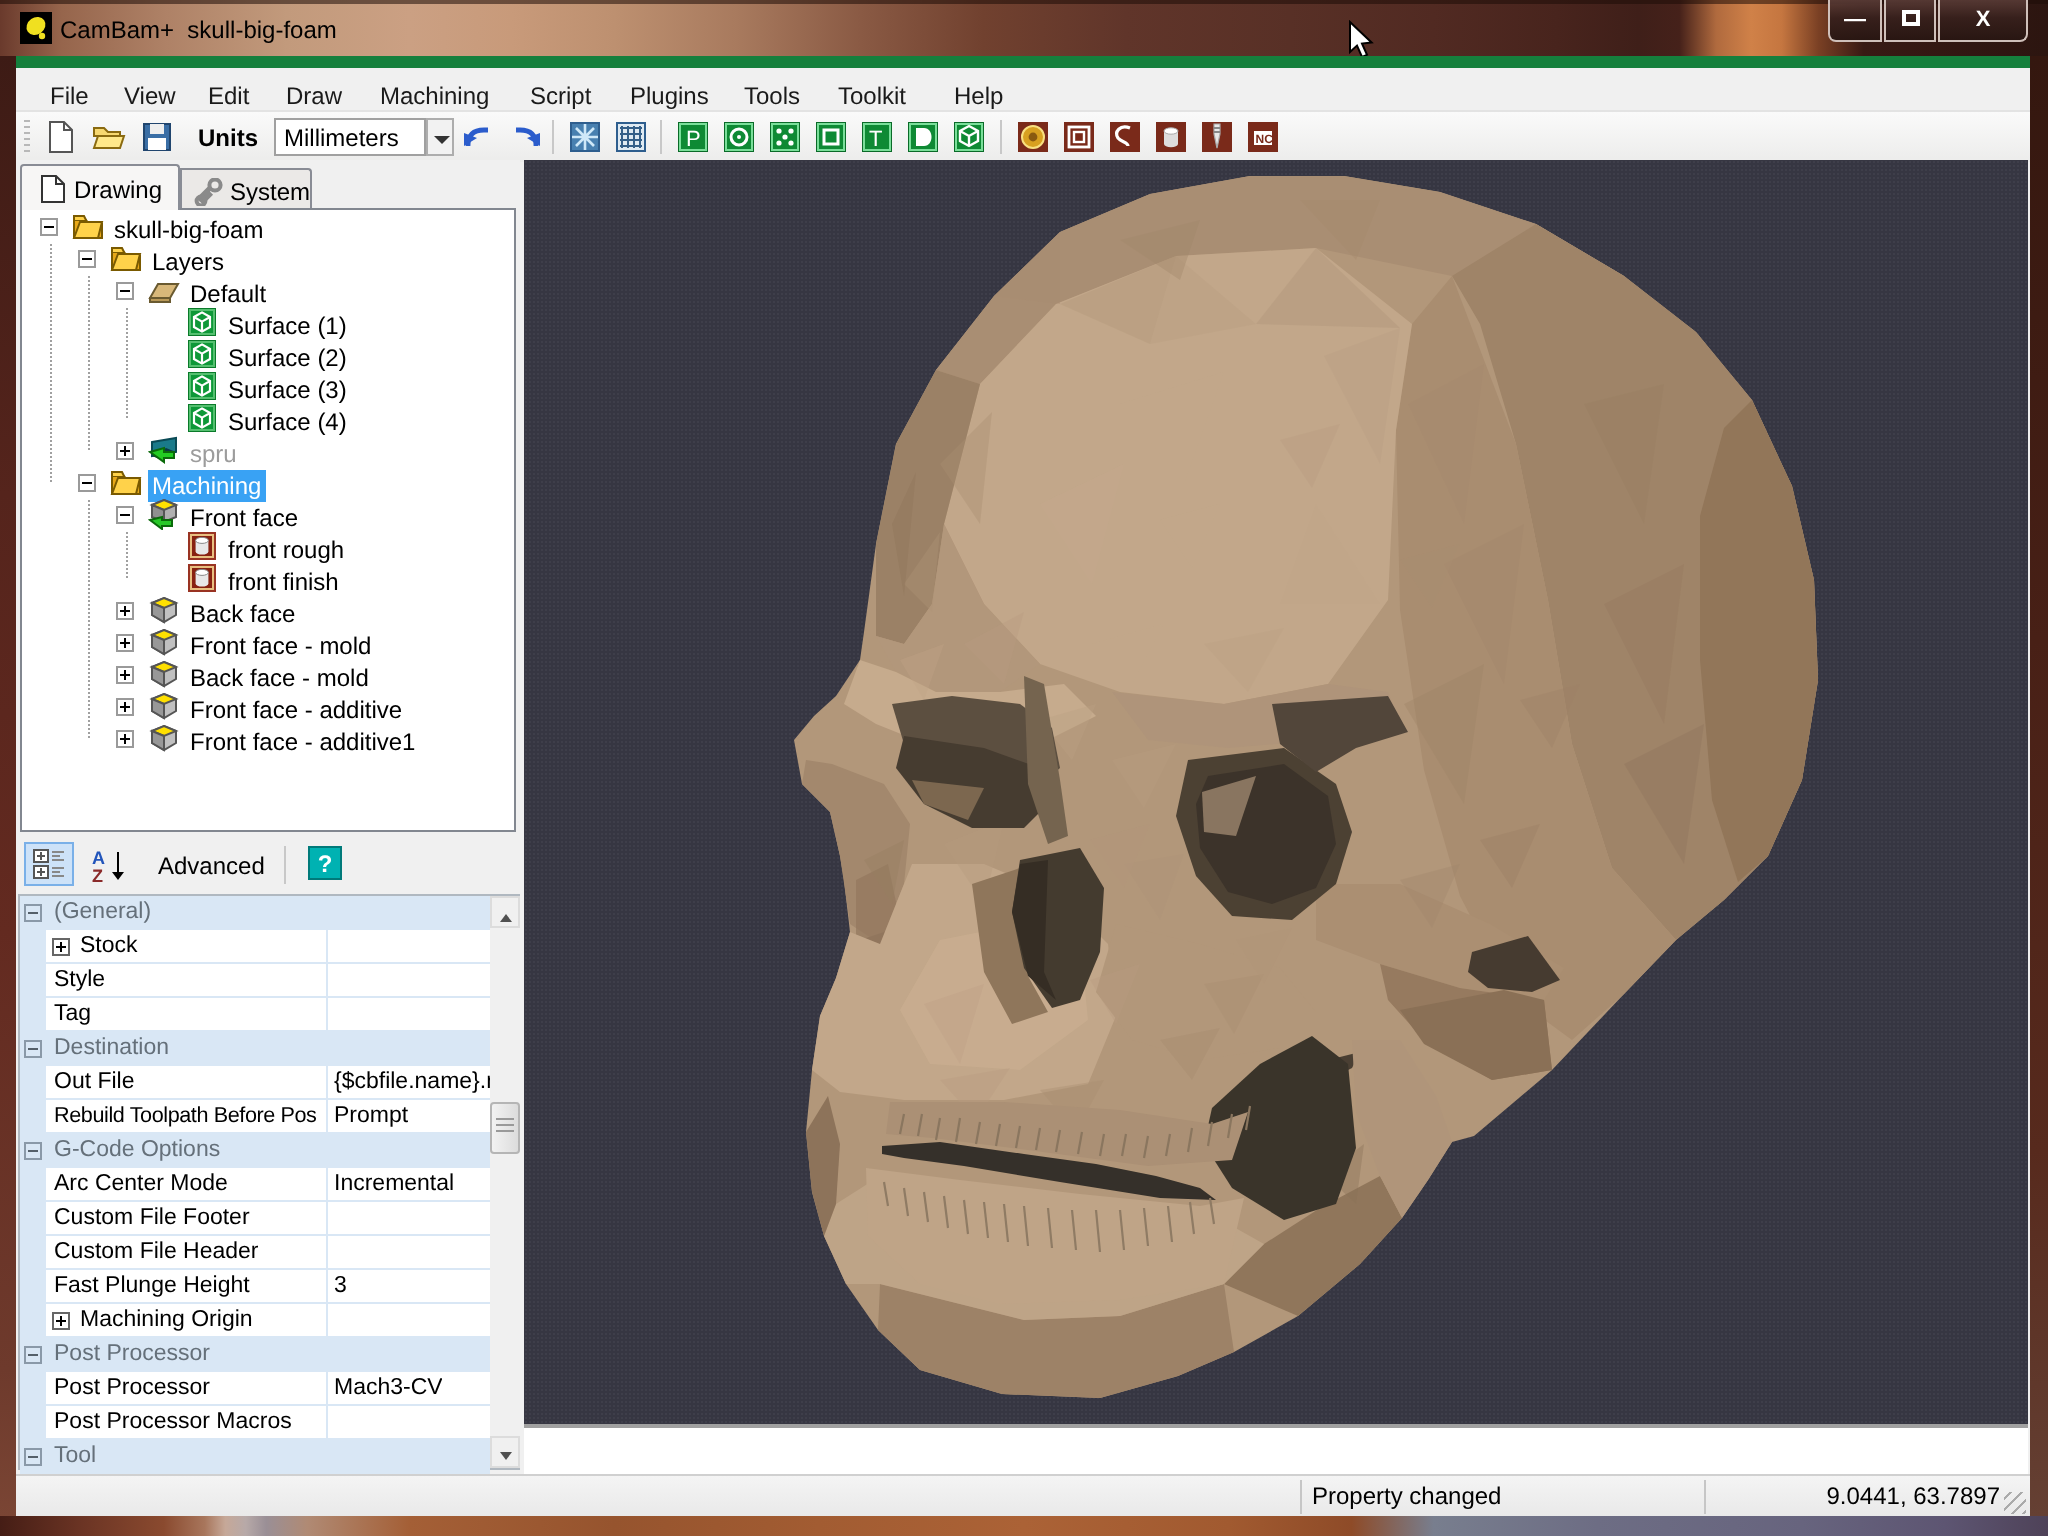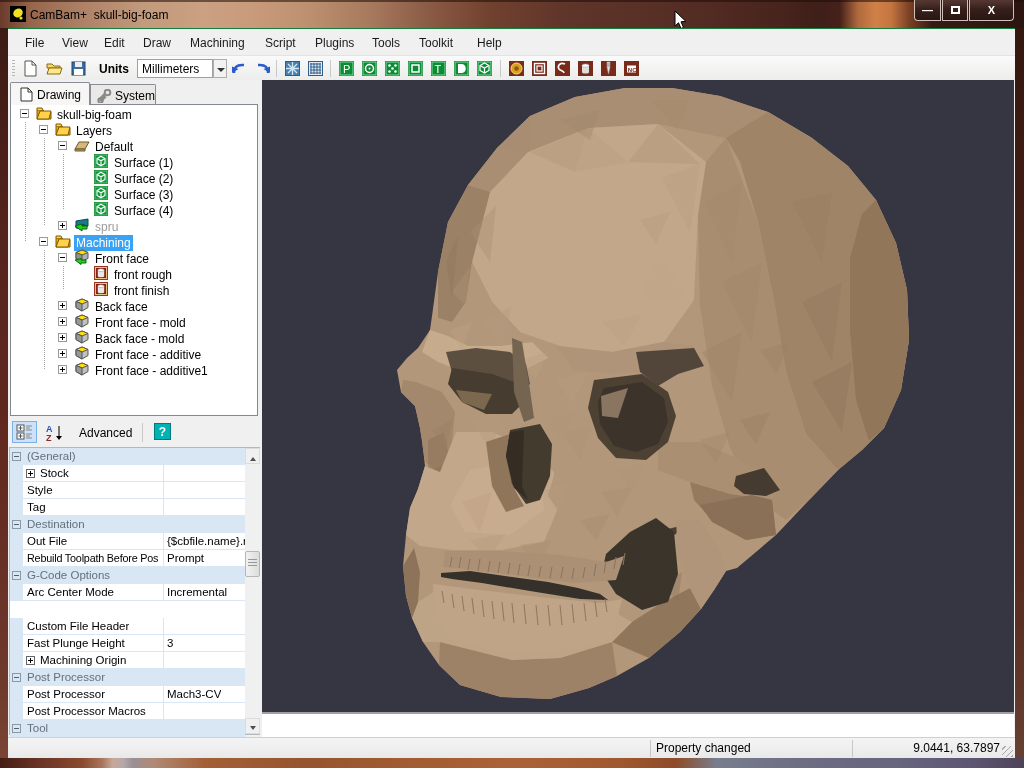--- a/index.html
+++ b/index.html
@@ -24,21 +24,21 @@
 #apptitle { left:30px; top:8px; font-size:12px; color:#000; }
 #winbtns { left:914px; top:0px; width:102px; height:22px; }
 .wbtn { position:absolute; top:0; height:21px; background:linear-gradient(180deg,rgba(90,60,55,.9),rgba(55,32,28,.95) 45%,rgba(40,22,18,.95)); border:1px solid #cfc0ba; border-top:none; }
 .wbtn.b1 { left:0; width:27px; border-bottom-left-radius:4px; }
 .wbtn.b2 { left:28px; width:26px; }
 .wbtn.b3 { left:55px; width:45px; border-bottom-right-radius:4px; }
 .wbtn span { position:absolute; left:0; right:0; top:0; bottom:0; color:#fff; text-align:center; font-size:11px; font-weight:bold; line-height:20px; }
 
 
 #client { left:8px; top:28px; width:1007px; height:730px; background:#f0f0f0; }
-#menubar { left:0; top:0; width:1007px; height:27px; background:#f0f0f0; border-top:1px solid #15803d; }
+#menubar { left:0; top:0; width:1007px; height:27px; background:#f0f0f0; border-top:6px solid #15803d; }
 #menubar span { position:absolute; top:7px; font-size:12px; color:#1a1a1a; }
 #toolbar { left:0; top:27px; width:1007px; height:26px; background:linear-gradient(180deg,#fafafa,#ececeb); border-top:1px solid #e3e3e3; }
 .grip { position:absolute; top:4px; width:3px; height:17px; background-image:repeating-linear-gradient(180deg,#b8b8b8 0 1px,transparent 1px 3px); }
 .tsep { position:absolute; top:4px; width:1px; height:17px; background:#c8c8c8; }
 #unitslbl { position:absolute; left:91px; top:6px; font-size:12px; font-weight:bold; color:#000; }
 #unitsbox { position:absolute; left:129px; top:3px; width:76px; height:19px; background:#fff; border:1px solid #a0a0a0; font-size:12px; color:#000; padding:2px 0 0 4px; }
 #unitsarr { position:absolute; left:205px; top:3px; width:14px; height:19px; background:#f2f2f2; border:1px solid #adadad; }
 #unitsarr:after { content:""; position:absolute; left:3px; top:8px; border:4px solid transparent; border-top:4px solid #333; }
 .ticon { position:absolute; top:4px; width:17px; height:17px; }
 
@@ -482,20 +482,25 @@
             <div class="strip"></div>
             <div class="divl"></div>
             <div class="pname" style="left:17px;font-size:10.8px;letter-spacing:-0.2px;">Rebuild Toolpath Before Pos</div>
             <div class="pval">Prompt</div>
           </div>
 <div class="prow pitem" style="top:136px;">
             <div class="strip"></div>
             <div class="divl"></div>
             <div class="pname" style="left:17px;">Arc Center Mode</div>
             <div class="pval">Incremental</div>
+          </div>
+<div class="prow pitem" style="top:153px;">
+            <div class="strip"></div>
+            <div class="divl"></div>
+            <div class="pname" style="left:17px;">Custom File Footer</div>
           </div>
 <div class="prow pitem" style="top:170px;">
             <div class="strip"></div>
             <div class="divl"></div>
             <div class="pname" style="left:17px;">Custom File Header</div>
           </div>
 <div class="prow pitem" style="top:187px;padding-left:44px;">
             <div class="strip"></div>
             <div class="divl"></div>
             <div class="pname" style="left:17px;">Fast Plunge Height</div>

